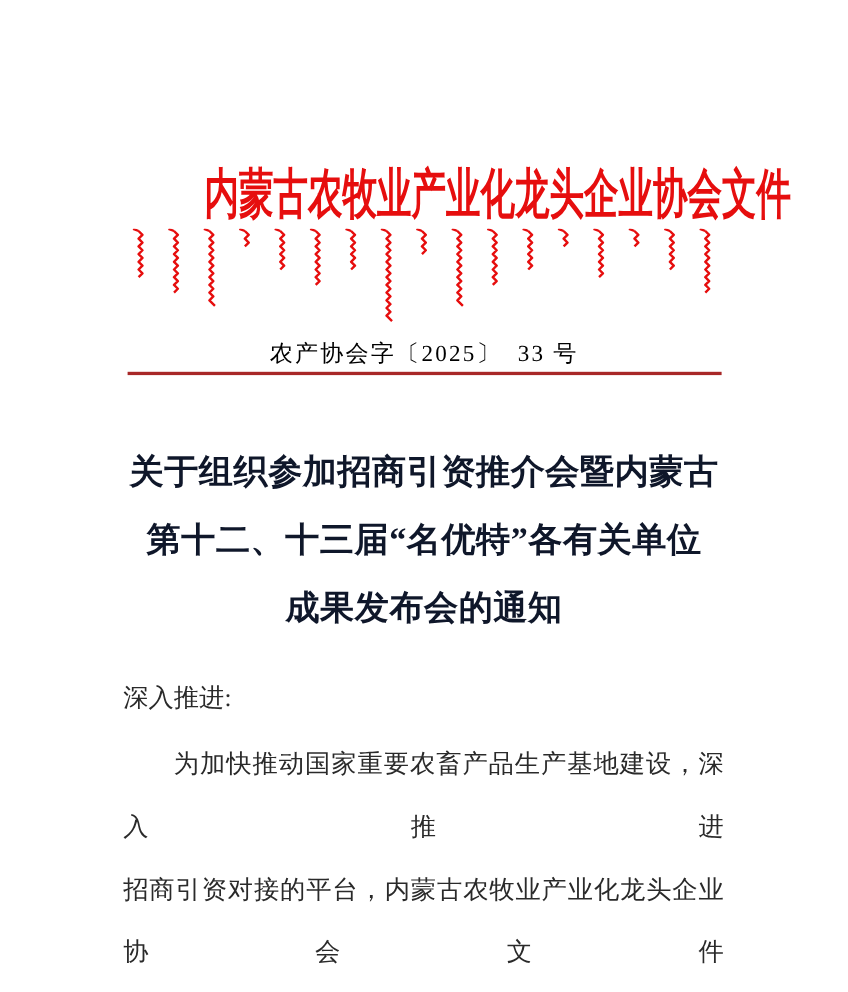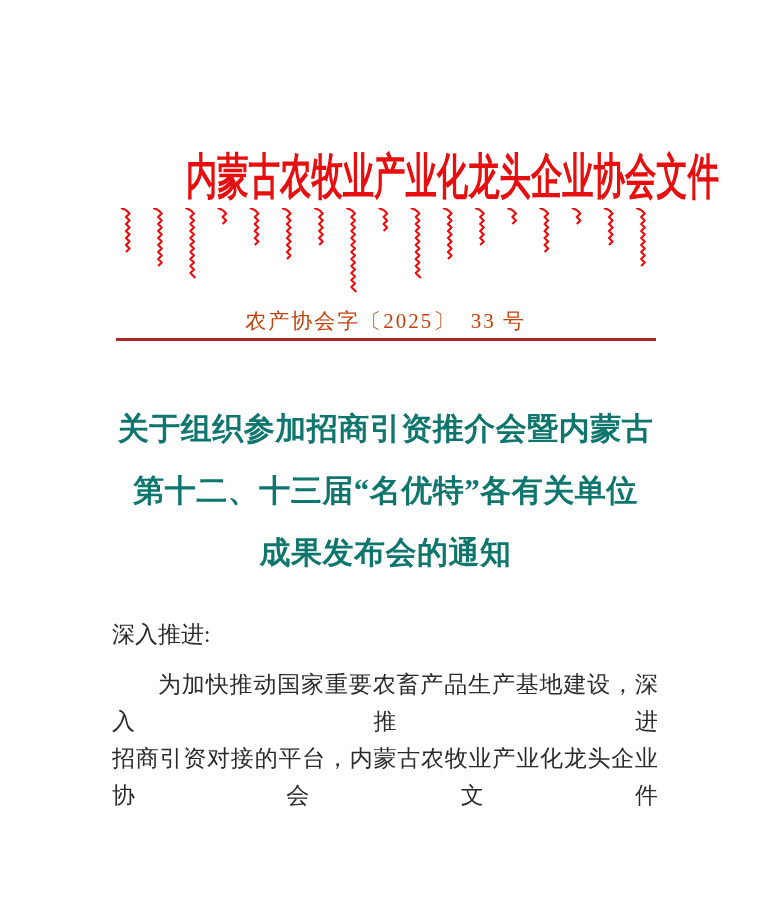--- a/index.html
+++ b/index.html
@@ -31,43 +31,43 @@
     text-align:center;
     height:90px;
   }
   .mongolian svg{display:inline-block;}
   .doc-number{
     position:absolute;top:307px;left:0;right:0;
     text-align:center;
     font-size:21px;
     letter-spacing:2px;
     white-space:pre;
-    color:#c2410c;
+    color:#000000;
   }
   .red-divider{
     position:absolute;top:338px;left:116px;
     width:540px;height:3px;
     background:var(--divider-red,#a82828);
   }
   .notice-title{
     position:absolute;top:398px;left:0;right:0;
     text-align:center;
     font-weight:bold;
     font-size:31px;
     line-height:62px;
-    color:#0f766e;
+    color:#0f172a;
     letter-spacing:0.5px;
   }
   .body-block{
     position:absolute;left:112px;width:546px;
     font-size:23px;
     color:#2a2a2a;
   }
   .salutation{top:620px;line-height:30px;}
-  .paragraph{top:666px;line-height:37px;}
+  .paragraph{top:666px;line-height:57px;}
   .para-line{
     text-align:justify;
     text-align-last:justify;
     text-justify:inter-character;
   }
   .para-line.indent{text-indent:2em;}
 </style>
 </head>
 <body>
 

